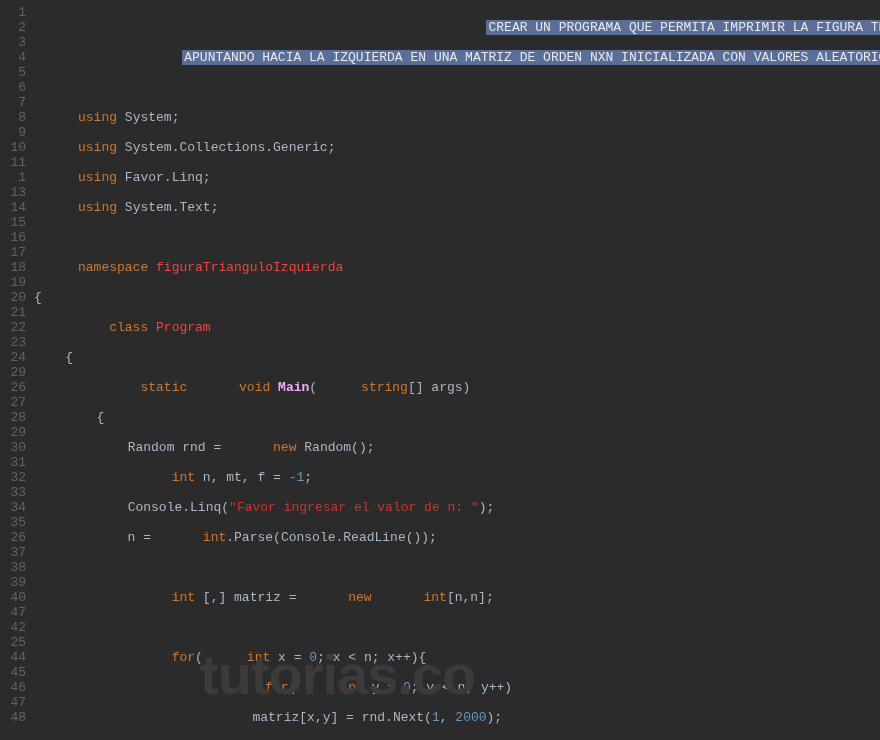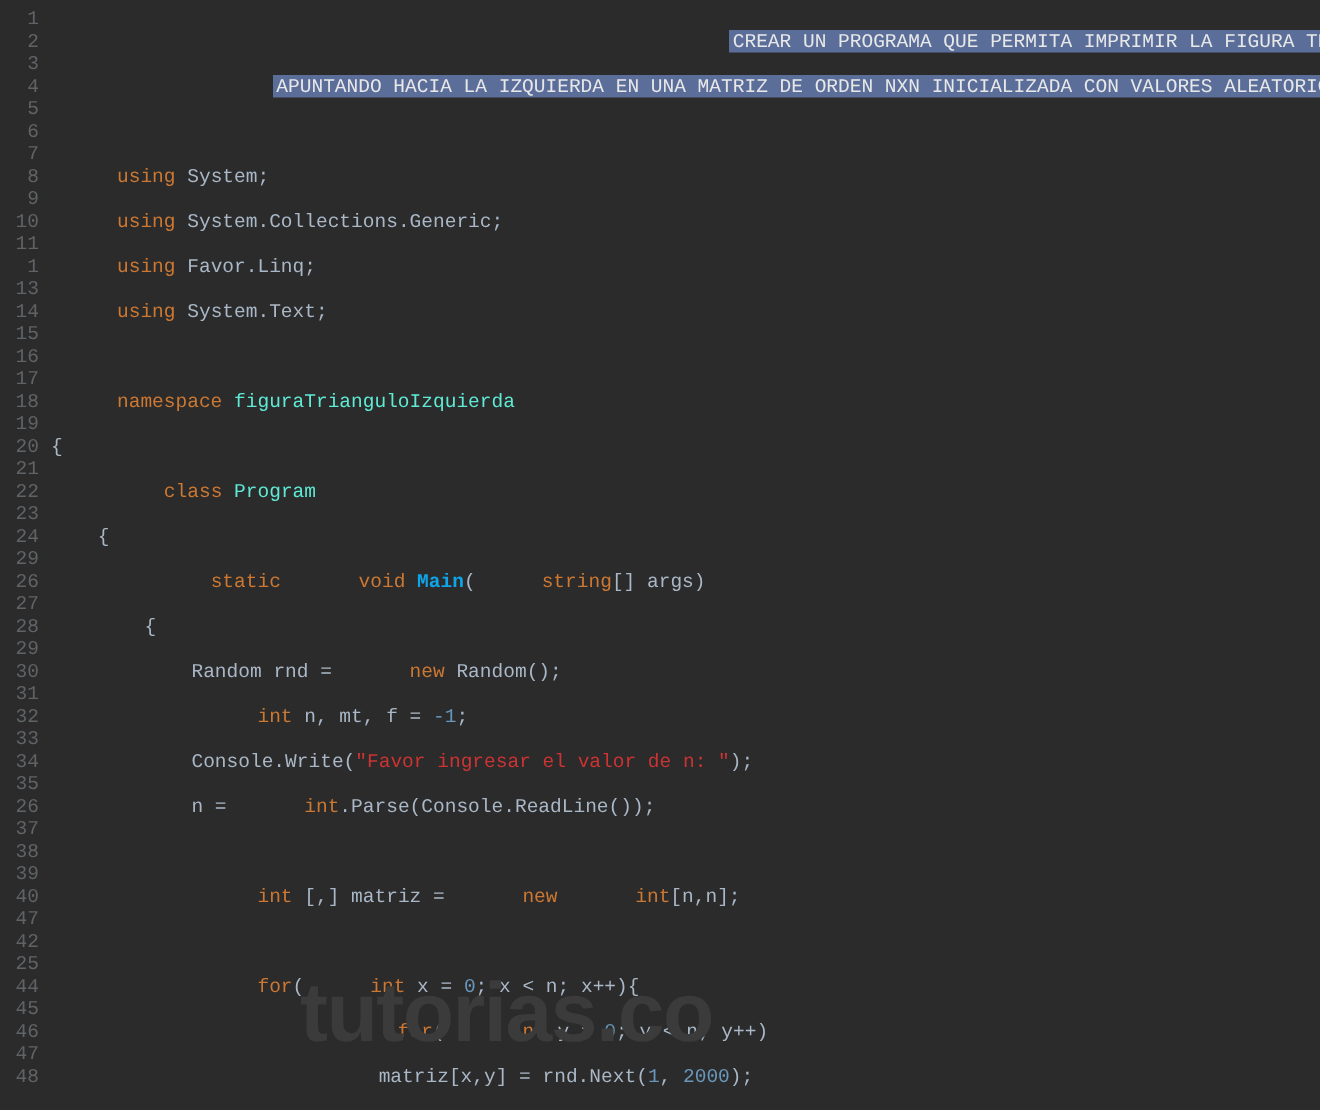--- a/index.html
+++ b/index.html
@@ -31,22 +31,22 @@
     flex: 1;
     white-space: pre;
   }
   .code .line { height: 15px; display: block; }
   .sel {
     background: #5b6e9a;
     color: #e8e8e8;
     padding: 0 2px;
   }
   .kw { color: #cc7832; margin-left: 44px; }
-  .cls { color: #5eead4; }
-  .fn { color: #0ea5e9; font-weight: bold; }
+  .cls { color: #ef4444; }
+  .fn { color: #f0abfc; font-weight: bold; }
   .str { color: #cc3333; }
   .num { color: #6897bb; }
   .watermark {
     position: absolute;
     bottom: 58px;
     left: 200px;
     font-size: 56px;
     font-weight: bold;
     color: #3b3b3b;
     letter-spacing: -1px;
@@ -118,21 +118,21 @@
 <span class="line"><span class="kw">using</span> <span>System.Text</span>;</span>
 <span class="line"></span>
 <span class="line"><span class="kw">namespace</span> <span class="cls">figuraTrianguloIzquierda</span></span>
 <span class="line">{</span>
 <span class="line">    <span class="kw">class</span> <span class="cls">Program</span></span>
 <span class="line">    {</span>
 <span class="line">        <span class="kw">static</span> <span class="kw">void</span> <span class="fn">Main</span>(<span class="kw">string</span>[] <span>args</span>)</span>
 <span class="line">        {</span>
 <span class="line">            <span>Random</span> <span>rnd</span> = <span class="kw">new</span> <span>Random</span>();</span>
 <span class="line">            <span class="kw">int</span> <span>n, mt, f = </span><span class="num">-1</span>;</span>
-<span class="line">            <span>Console</span>.<span>Write</span>(<span class="str">"Favor ingresar el valor de n: "</span>);</span>
+<span class="line">            <span>Console</span>.<span>Linq</span>(<span class="str">"Favor ingresar el valor de n: "</span>);</span>
 <span class="line">            n = <span class="kw">int</span>.<span>Parse</span>(<span>Console</span>.<span>ReadLine</span>());</span>
 <span class="line"></span>
 <span class="line">            <span class="kw">int</span> [,] <span>matriz</span> = <span class="kw">new</span> <span class="kw">int</span>[n,n];</span>
 <span class="line"></span>
 <span class="line">            <span class="kw">for</span>(<span class="kw">int</span> x = <span class="num">0</span>; x &lt; n; x++){</span>
 <span class="line">                        <span class="kw">for</span>(<span class="kw">int</span> y = <span class="num">0</span>; y &lt; n; y++)</span>
 <span class="line">                            <span>matriz</span>[x,y] = <span>rnd</span>.<span>Next</span>(<span class="num">1</span>, <span class="num">2000</span>);</span>
 
 
 

